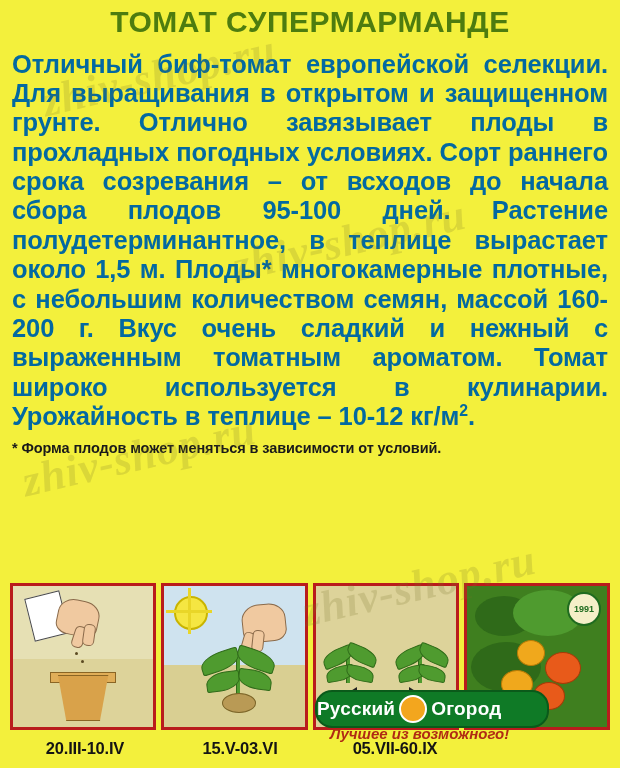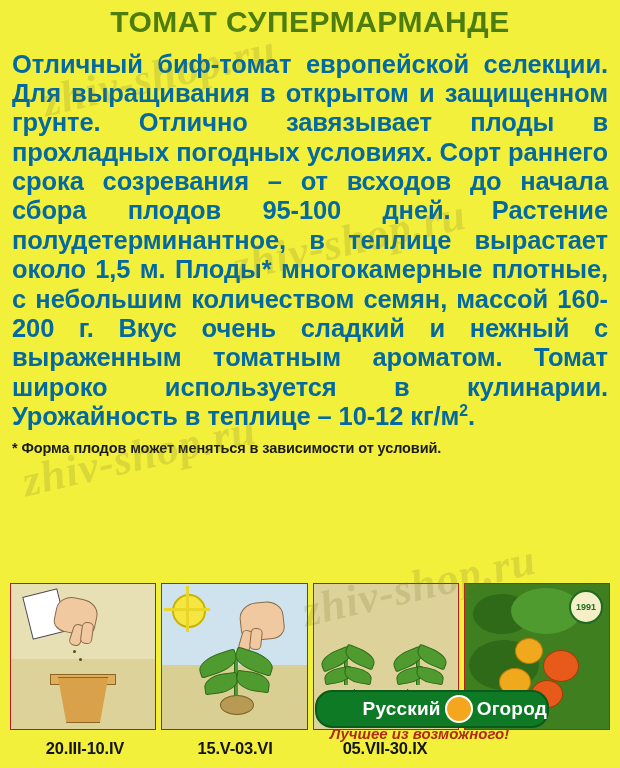--- a/index.html
+++ b/index.html
@@ -90,21 +90,21 @@
     left: 10px;
     bottom: 38px;
     width: 600px;
     height: 147px;
     display: flex;
     gap: 5px;
   }
   .cell {
     position: relative;
     width: 25%;
-    border: 1px solid #b91c1c;
+    border: 3px solid #b91c1c;
     box-sizing: border-box;
     overflow: hidden;
     background: #14b8a6;
   }
   .sky {
     position: absolute; left: 0; right: 0; top: 0; height: 52%;
     background: #cfe3ef;
   }
   .sky2 {
     position: absolute; left: 0; right: 0; top: 0; height: 56%;
@@ -245,21 +245,21 @@
     position: absolute;
     left: 315px;
     bottom: 40px;
     width: 230px;
     height: 34px;
     background: #0f7a26;
     border-radius: 17px;
     border: 2px solid #0a5a1a;
     display: flex;
     align-items: center;
-    justify-content: flex-end;
+    justify-content: flex-start;
     gap: 4px;
     z-index: 6;
   }
   .logo-text {
     color: #ffffff;
     font-weight: bold;
     font-size: 19px;
     letter-spacing: 0.2px;
   }
   .logo-mark {
@@ -281,20 +281,21 @@
   }
 
   
   .captions {
     position: absolute;
     left: 10px;
     bottom: 6px;
     width: 600px;
     height: 28px;
     display: flex;
+    gap: 5px;
   }
   .caption {
     width: 25%;
     text-align: center;
     font-size: 16.5px;
     font-weight: bold;
     color: #141414;
     letter-spacing: -0.2px;
     line-height: 28px;
   }
@@ -384,16 +385,16 @@
   <div class="logo">
     <span class="logo-text">Русский</span>
     <span class="logo-mark"></span>
     <span class="logo-text">Огород</span>
   </div>
   <div class="slogan">Лучшее из возможного!</div>
 
   <div class="captions">
     <div class="caption">20.III-10.IV</div>
     <div class="caption">15.V-03.VI</div>
-    <div class="caption">05.VII-30.IX</div>
+    <div class="caption">05.VII-60.IX</div>
   </div>
 
 </div>
 
 </body></html>

